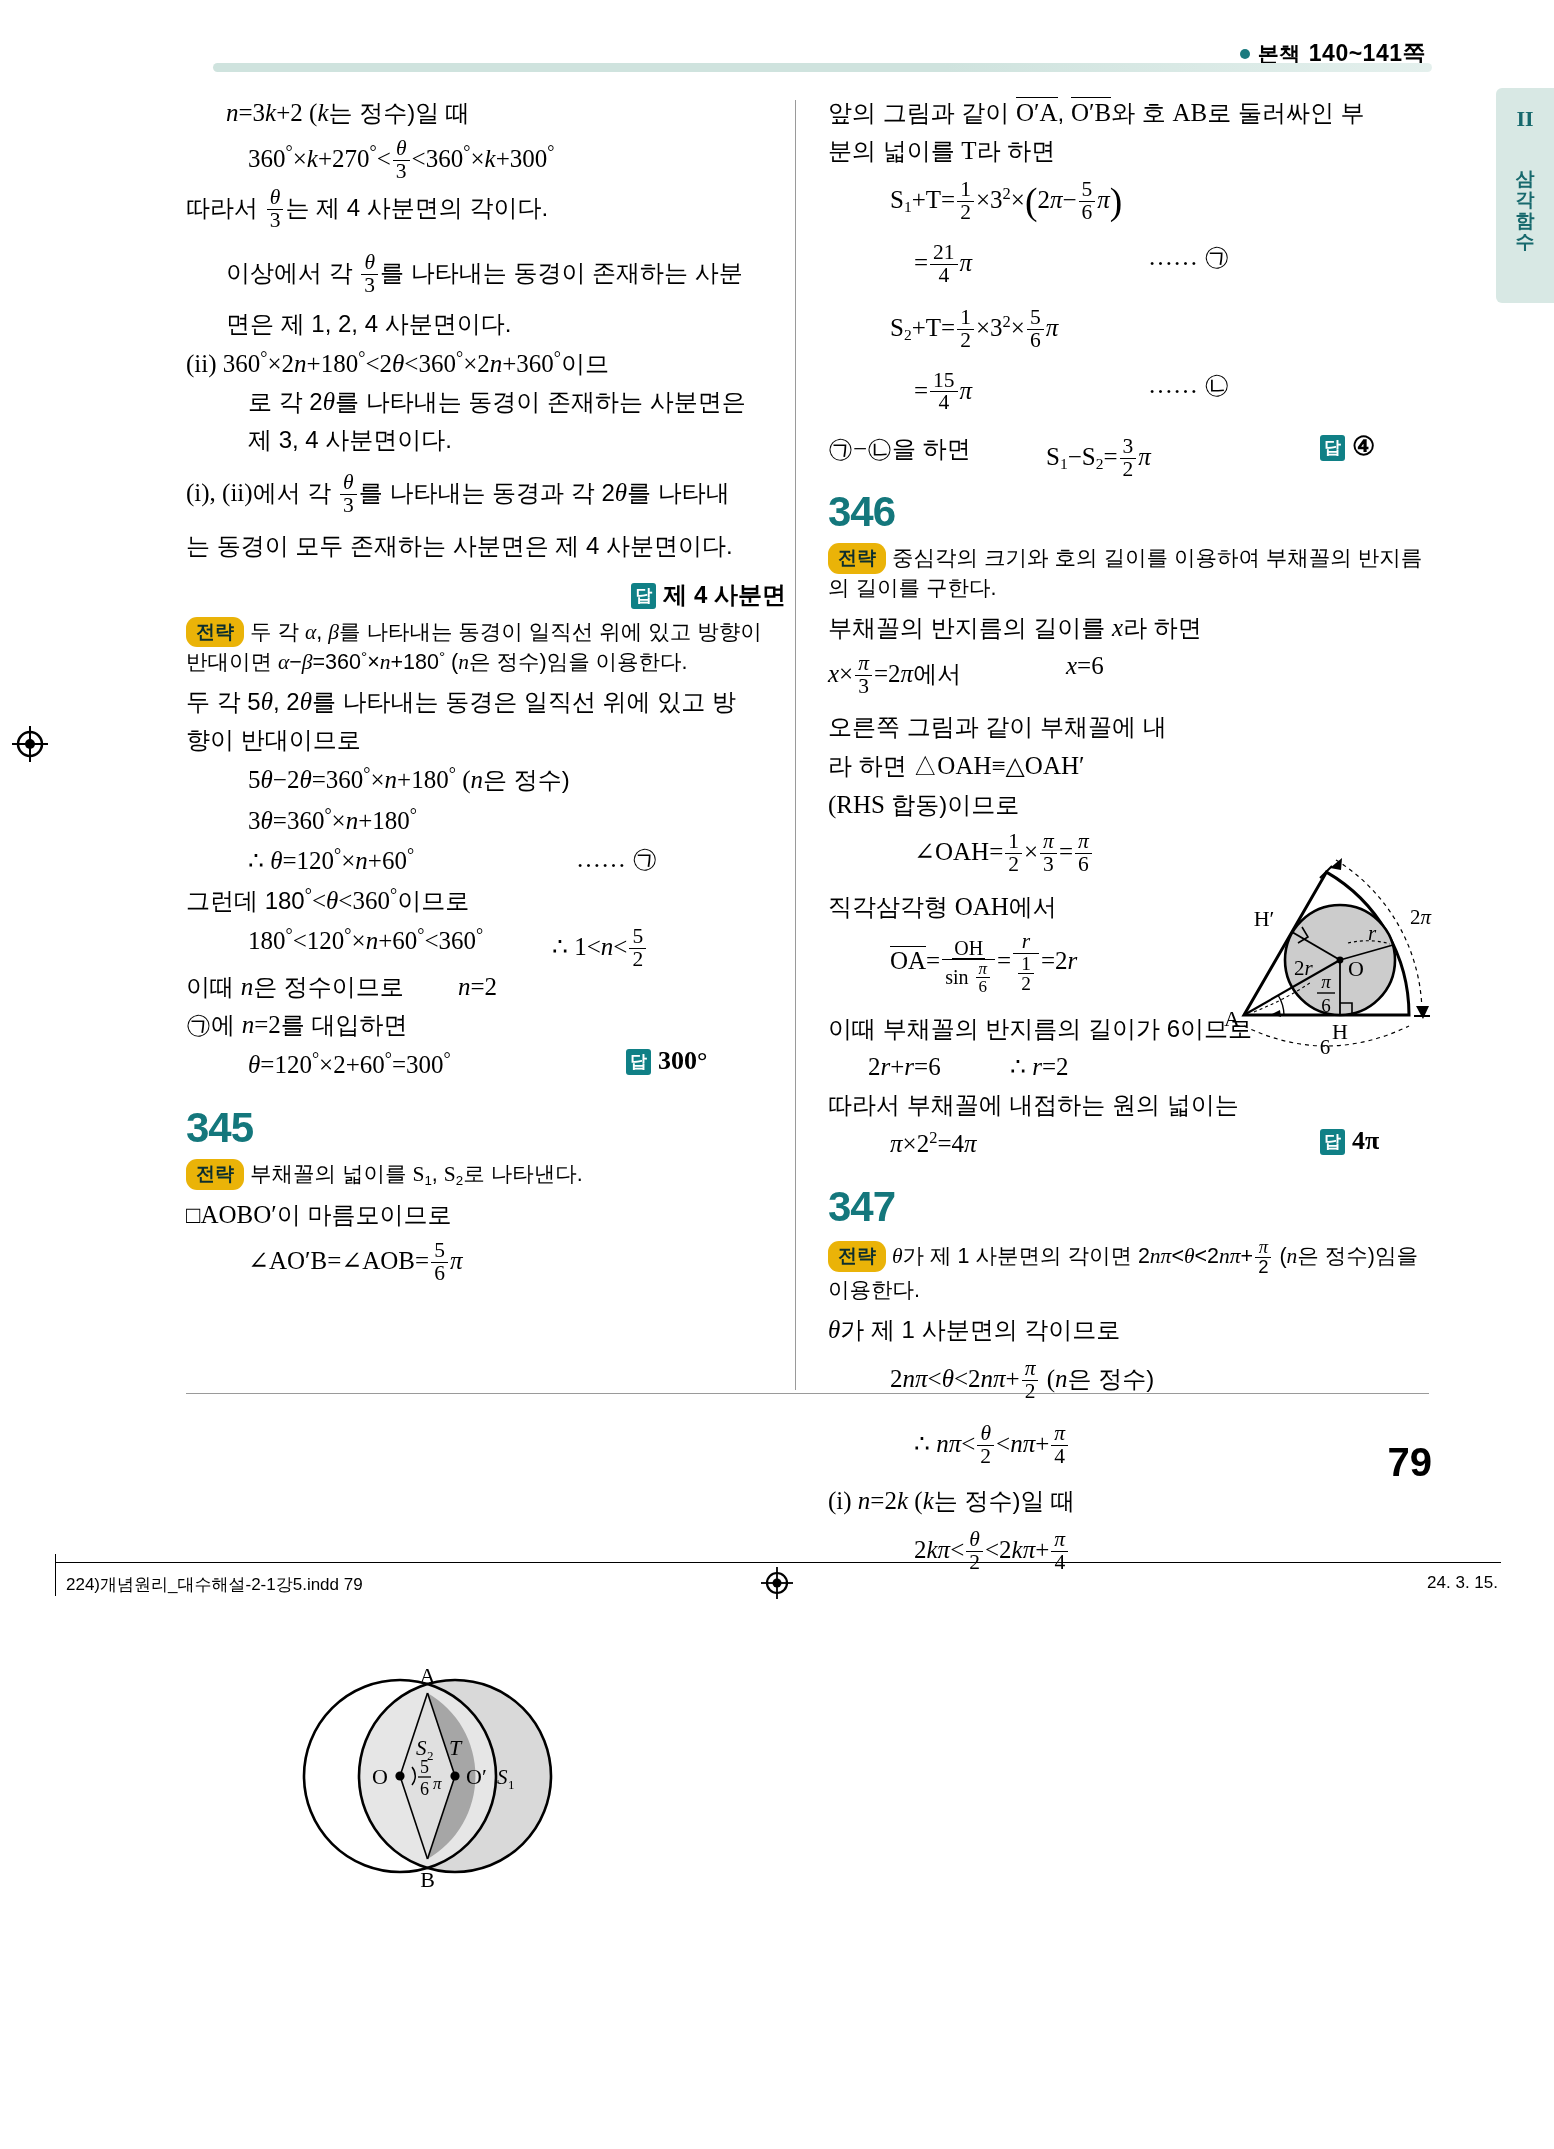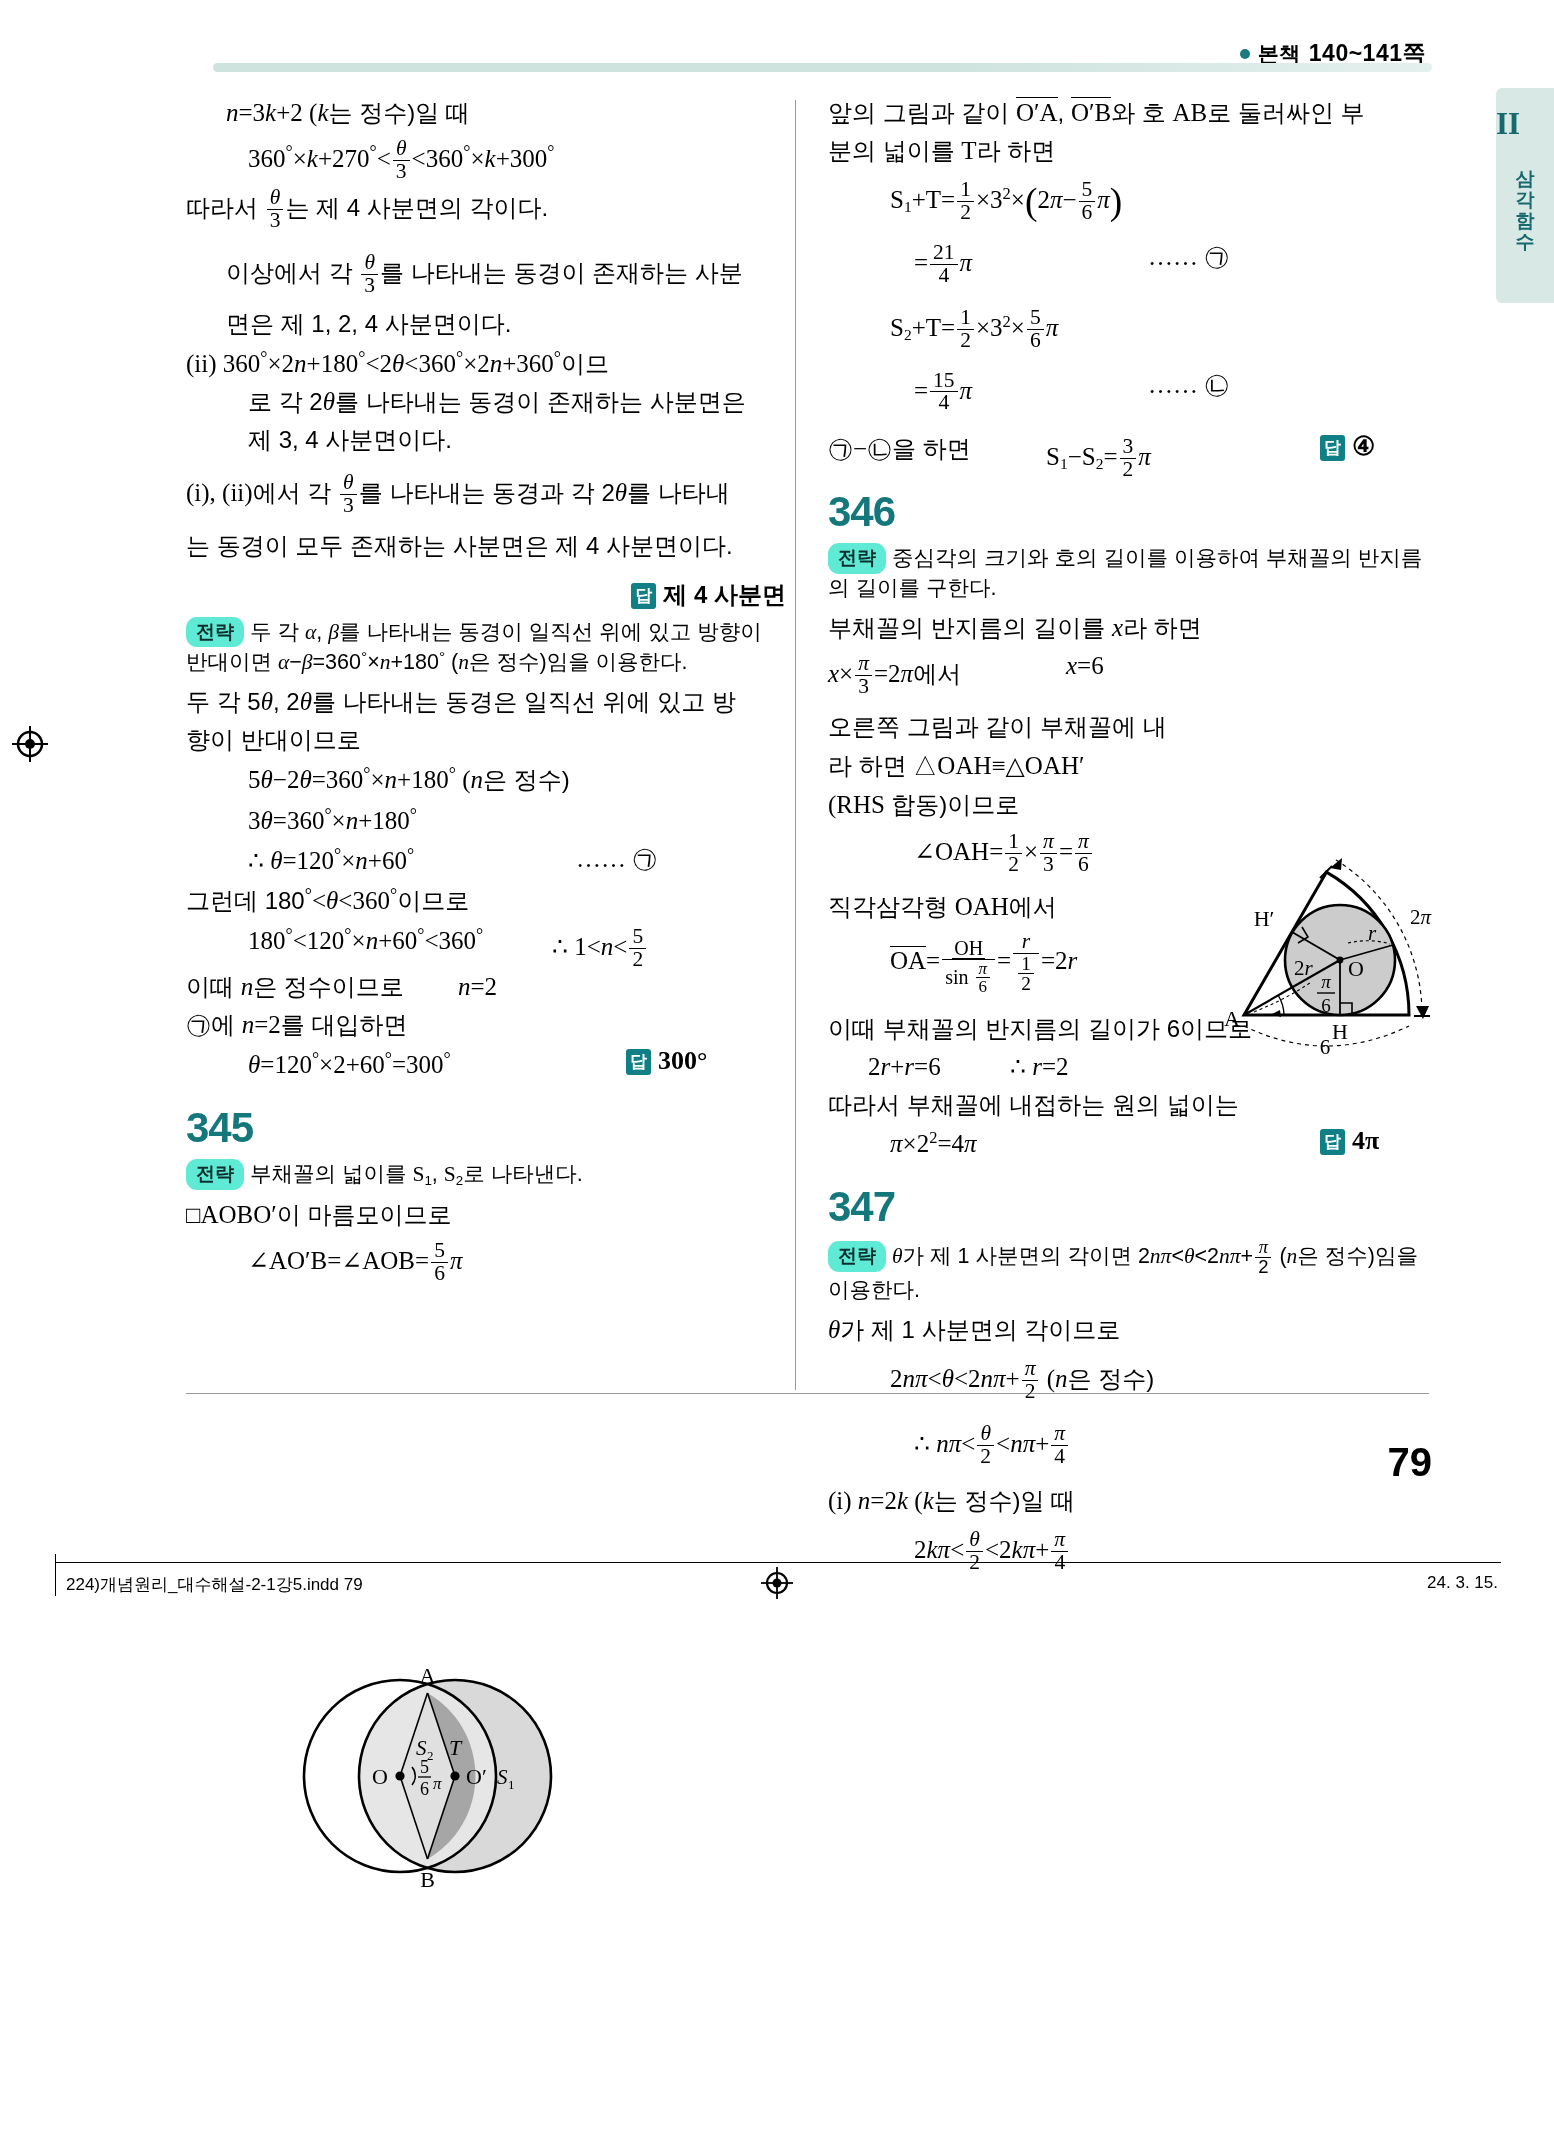--- a/index.html
+++ b/index.html
@@ -61,22 +61,23 @@
     width: 58px;
     height: 215px;
     background: #d8e8e4;
     border-top-left-radius: 6px;
     border-bottom-left-radius: 6px;
   }
   .side-tab .roman {
     position: absolute;
     top: 18px;
     left: 0; right: 0;
+    text-align: center;
     font-family: "Liberation Serif", serif;
-    font-size: 31px;
+    font-size: 22px;
     font-weight: bold;
     color: #17696d;
   }
   .side-tab .vtext {
     position: absolute;
     top: 68px;
     left: 50%;
     transform: translateX(-50%);
     writing-mode: vertical-rl;
     font-family: "Liberation Sans", sans-serif;
@@ -154,21 +155,21 @@
   }
 
   .strategy {
     font-family: "Liberation Sans", sans-serif;
     font-size: 21.5px;
     line-height: 1.35;
     margin-bottom: 12px;
   }
   .badge-strat {
     display: inline-block;
-    background: #5eead4;
+    background: #eab308;
     color: #0c2e2e;
     font-family: "Liberation Sans", sans-serif;
     font-weight: bold;
     font-size: 19px;
     border-radius: 11px;
     padding: 2px 10px 3px 10px;
     margin-right: 6px;
     vertical-align: 1px;
   }
 

